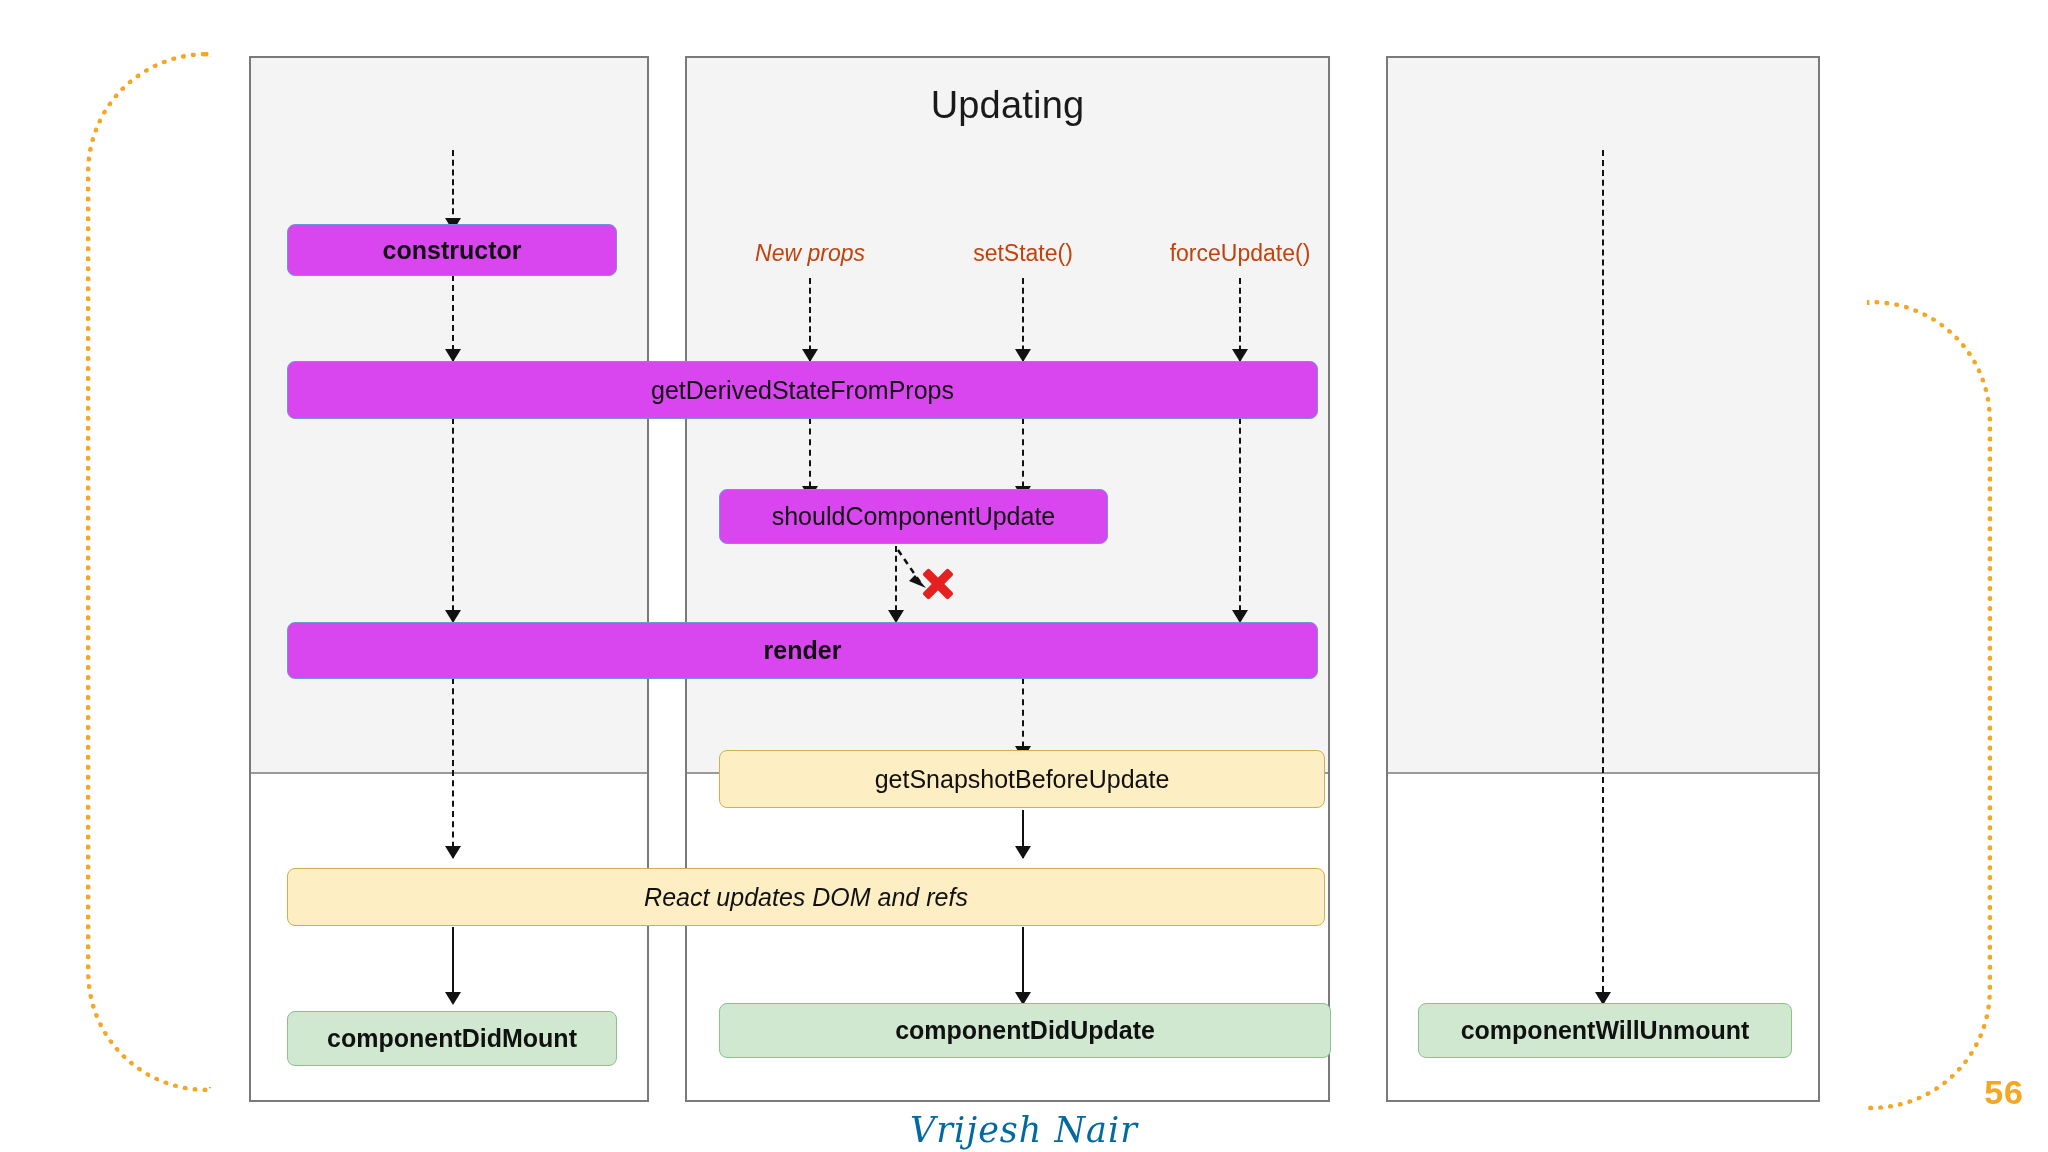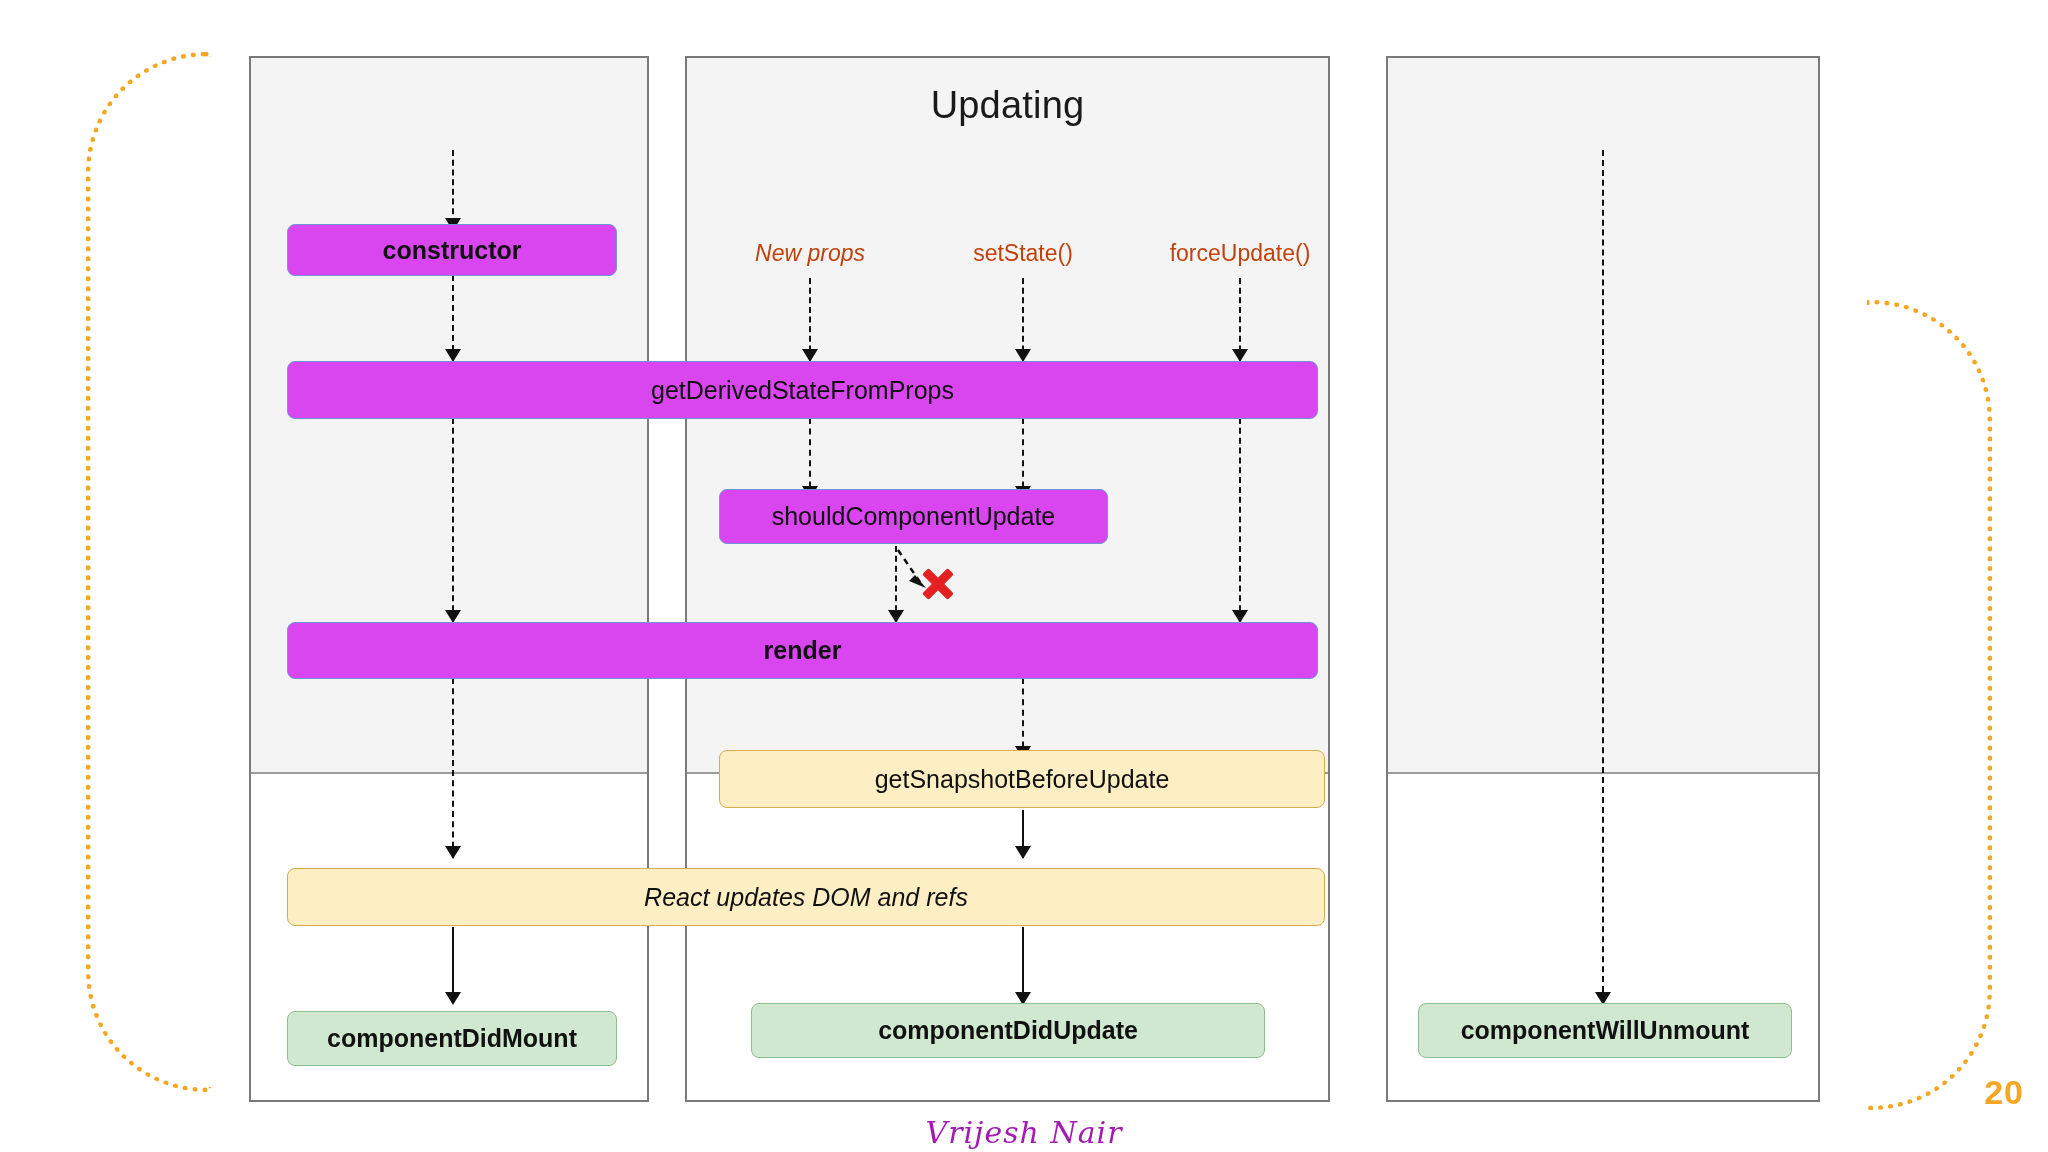--- a/index.html
+++ b/index.html
@@ -53,24 +53,24 @@
     font-weight: bold;
     letter-spacing: 1px;
   }
 
   
   .signature {
     position: absolute;
     left: 50%;
     transform: translateX(-50%);
     bottom: 2px;
-    color: #a21caf;
+    color: #0369a1;
     font-family: "DejaVu Serif", serif;
     font-style: italic;
-    font-size: 30px;
+    font-size: 35px;
     letter-spacing: 1px;
     white-space: nowrap;
   }
 
   
   .lane {
     position: absolute;
     top: 56px;
     height: 1046px;
     border: 2px solid #7a7a7a;
@@ -267,18 +267,18 @@
 <div class="node blue" style="left:719px; top:489px; width:389px; height:55px;">shouldComponentUpdate</div>
 
 <div class="node blue bold" style="left:287px; top:622px; width:1031px; height:57px;">render</div>
 
 <div class="node yellow" style="left:719px; top:750px; width:606px; height:58px;">getSnapshotBeforeUpdate</div>
 
 <div class="node yellow italic" style="left:287px; top:868px; width:1038px; height:58px;">React updates DOM and refs</div>
 
 <div class="node green bold" style="left:287px; top:1003px; width:330px; height:55px;margin-top:8px;">componentDidMount</div>
 
-<div class="node green bold" style="left:719px; top:1003px; width:514px; height:55px;margin-left:32px;">componentDidUpdate</div>
+<div class="node green bold" style="left:719px; top:1003px; width:612px; height:55px;">componentDidUpdate</div>
 
 <div class="node green bold" style="left:1418px; top:1003px; width:374px; height:55px;text-align:center;">componentWillUnmount</div>
 
-<div class="page-number">20</div>
+<div class="page-number">56</div>
 <div class="signature">Vrijesh Nair</div>
 
 </body></html>

